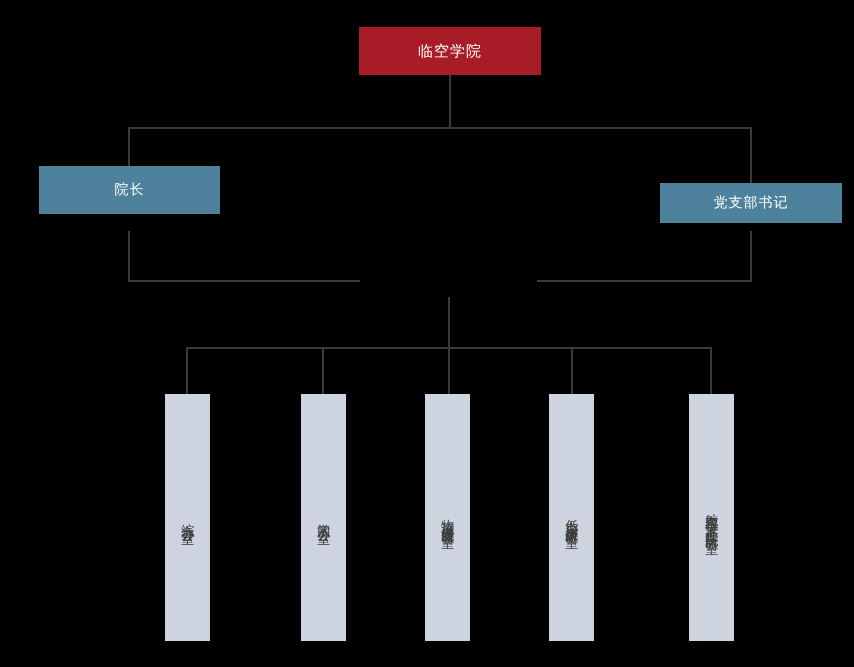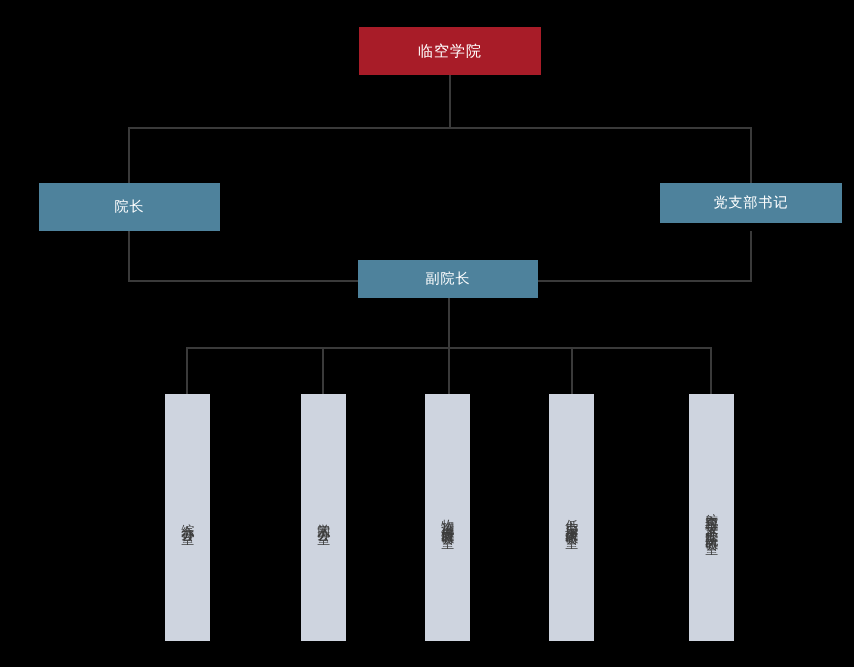--- a/index.html
+++ b/index.html
@@ -101,31 +101,28 @@
   <div class="conn v" style="left:173px; top:347px; height:48px;"></div>
   <div class="conn v" style="left:309px; top:347px; height:48px;"></div>
   <div class="conn v" style="left:435px; top:347px; height:48px;"></div>
   <div class="conn v" style="left:558px; top:347px; height:48px;"></div>
   <div class="conn v" style="left:697px; top:347px; height:48px;"></div>
 
   <div class="node node-root" style="left:346px; top:27px; width:182px; height:48px;">
     <span class="htext">临空学院</span>
   </div>
 
-  <div class="node node-officer" style="left:26px; top:183px; width:181px; height:48px;">
+  <div class="node node-officer" style="left:26px; top:166px; width:181px; height:48px;">
     <span class="htext">院长</span>
   </div>
 
   <div class="node node-officer" style="left:647px; top:183px; width:182px; height:40px;">
     <span class="htext">党支部书记</span>
   </div>
 
-  <div class="node node-officer" style="left:345px; top:260px; width:180px; height:38px;">
-    <span class="htext">副院长</span>
-  </div>
 
   <div class="node node-dept" style="left:152px; top:394px; width:45px; height:247px;">
     <span class="vtext">综合办公室</span>
   </div>
 
   <div class="node node-dept" style="left:288px; top:394px; width:45px; height:247px;">
     <span class="vtext">学团办公室</span>
   </div>
 
   <div class="node node-dept" style="left:412px; top:394px; width:45px; height:247px;">

